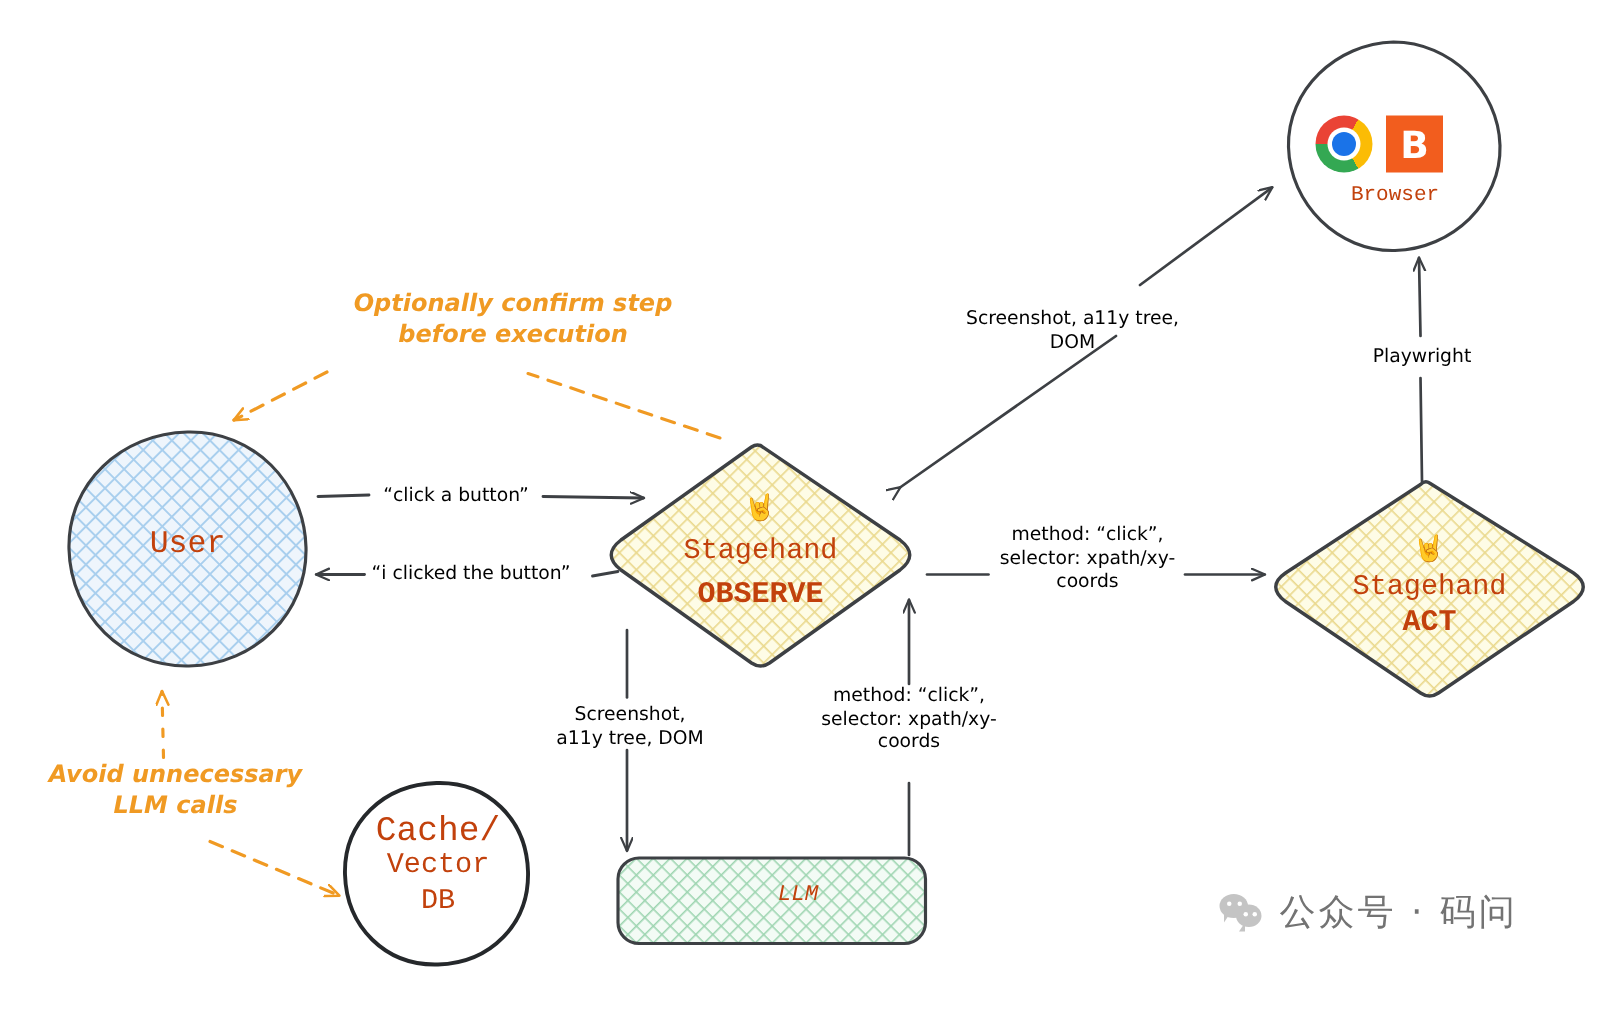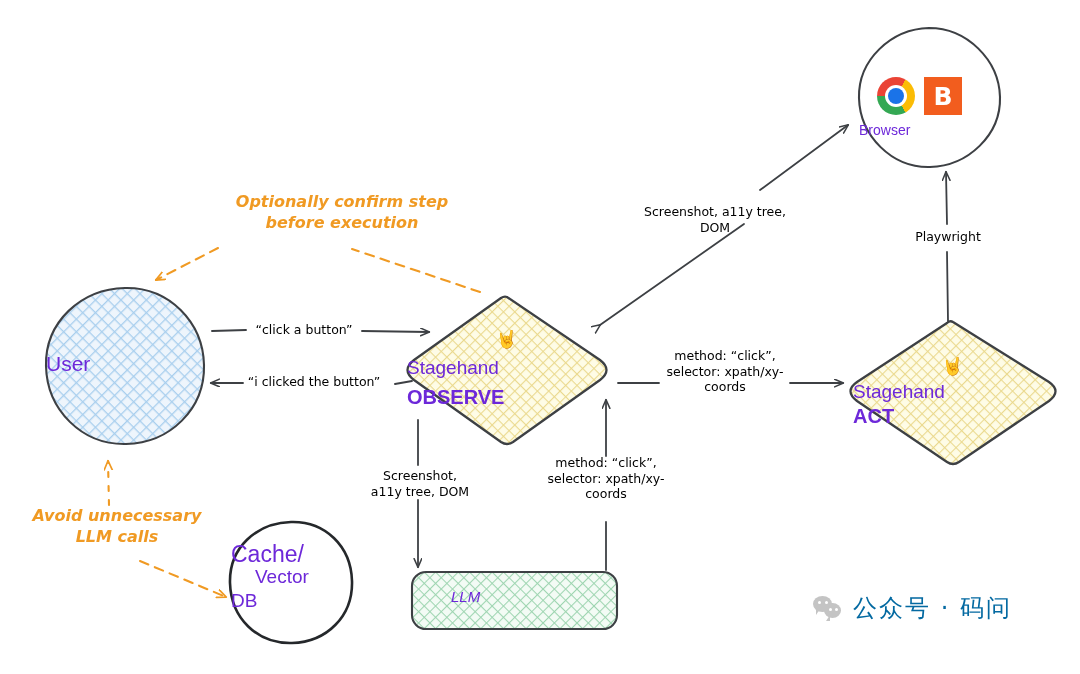--- a/index.html
+++ b/index.html
@@ -16,22 +16,23 @@
     font-family: "DejaVu Sans", sans-serif;
   }
   #canvas {
     position: absolute;
     top: 0; left: 0;
     width: 1080px;
     height: 674px;
   }
   .node-label {
     position: absolute;
-    color: #6d28d9;
-    font-family: Liberation Sans, sans-serif;
+    text-align: center;
+    color: #c2410c;
+    font-family: Liberation Mono, monospace;
     pointer-events: none;
     line-height: 1.12;
   }
   .edge-label {
     position: absolute;
     text-align: center;
     color: #000000;
     font-family: "DejaVu Sans", sans-serif;
     font-size: 12.5px;
     line-height: 1.25;
@@ -103,21 +104,21 @@
     line-height: 1;
   }
   
   #watermark {
     position: absolute;
     left: 813px;
     top: 592px;
     display: flex;
     align-items: center;
     gap: 10px;
-    color: #0369a1;
+    color: #737373;
     font-family: "DejaVu Sans", sans-serif;
     font-size: 24px;
     letter-spacing: 2px;
     user-select: none;
   }
   .wechat-glyph {
     width: 30px;
     height: 24px;
     position: relative;
     flex: none;
@@ -269,21 +270,21 @@
 <div class="node-label" style="left:853px; top:381px; width:200px; font-size:19px;">Stagehand</div>
 <div class="node-label" style="left:853px; top:405px; width:200px; font-size:20px; font-weight:600;">ACT</div>
 
 <div id="browser-icons">
   <span class="chrome-icon"></span>
   <span class="bb-icon">B</span>
 </div>
 <div class="node-label" style="left:859px; top:123px; width:142px; font-size:14px;">Browser</div>
 
 <div class="node-label" style="left:231px; top:542px; width:122px; font-size:23px;">Cache/</div>
-<div class="node-label" style="left:231px; top:566px; width:122px; font-size:19px;margin-left:24px;">Vector</div>
+<div class="node-label" style="left:231px; top:566px; width:122px; font-size:19px;">Vector</div>
 <div class="node-label" style="left:231px; top:590px; width:122px; font-size:19px;">DB</div>
 
 <div class="node-label" style="left:412px; top:589px; width:162px; font-size:15px; font-style:italic;padding-left:39px;">LLM</div>
 
 <div class="edge-label" style="left:231px; top:322px; width:146px;">“click a button”</div>
 
 <div class="edge-label" style="left:226px; top:374px; width:176px;">“i clicked the button”</div>
 
 <div class="edge-label" style="left:623px; top:204px; width:184px;">Screenshot, a11y tree,
 DOM</div>

